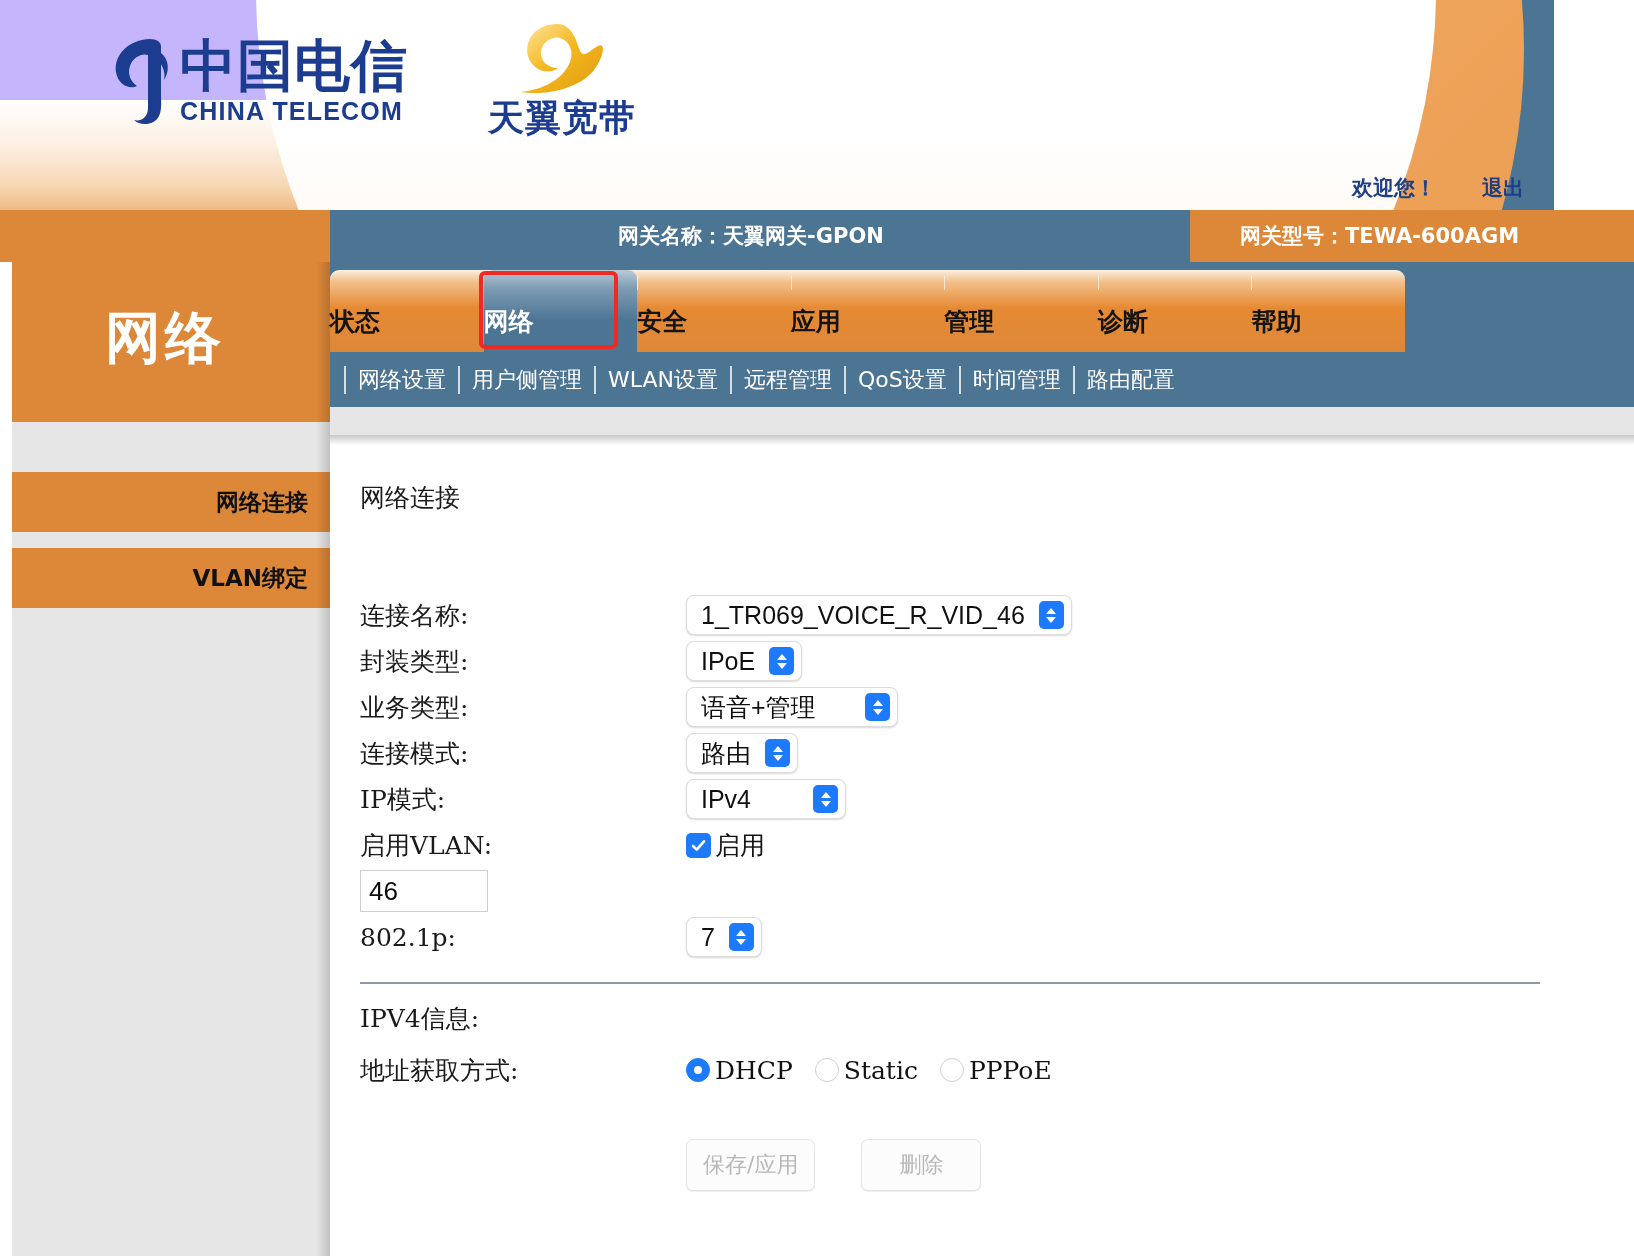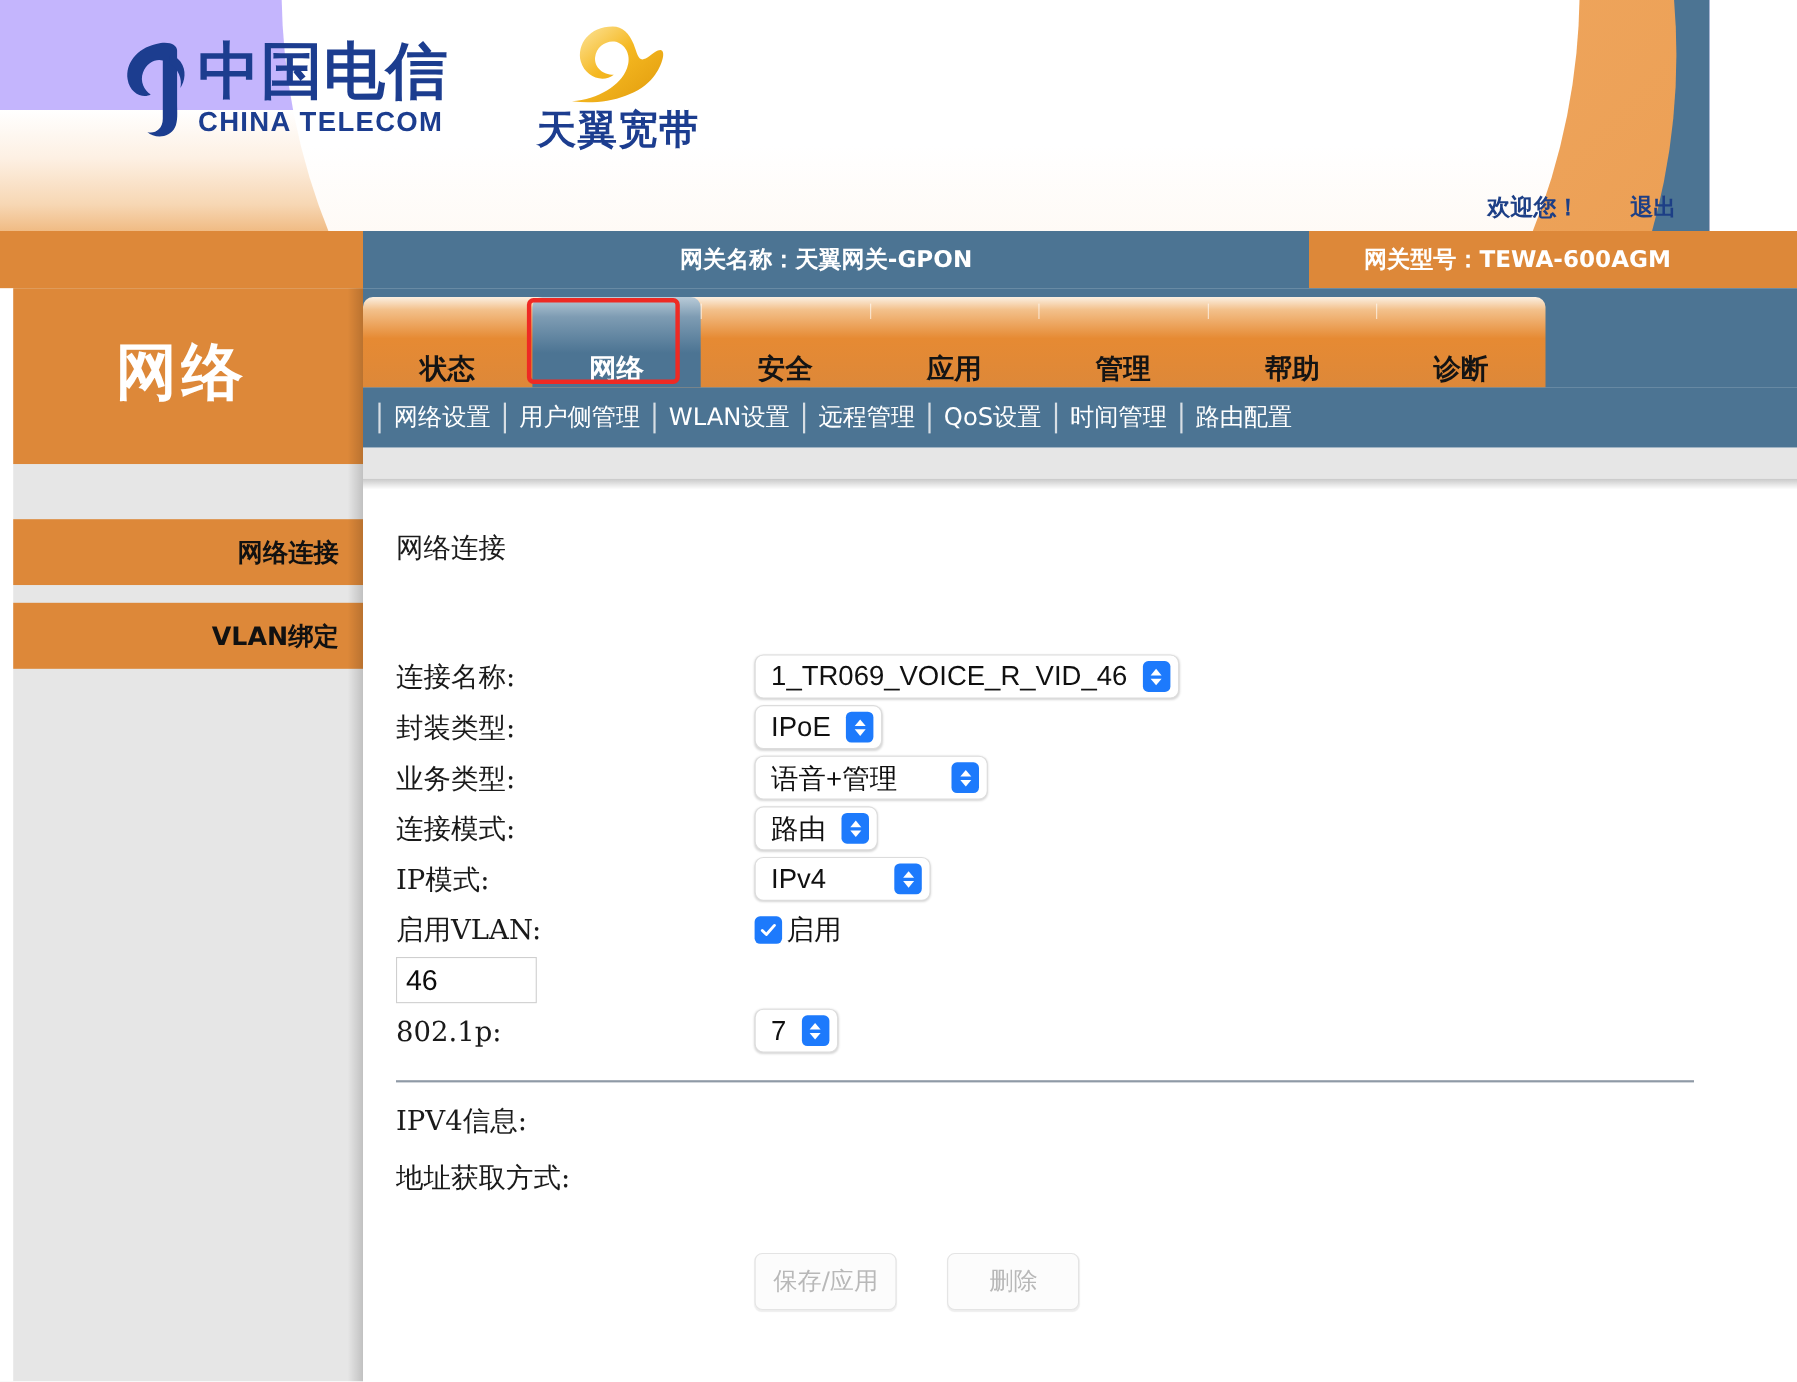--- a/index.html
+++ b/index.html
@@ -233,21 +233,22 @@
     height: 82px;
     width: 1075px;
     display: flex;
     background: linear-gradient(to bottom, #fbf0e2 0%, #f3c18c 14%, #e68a33 46%, #dd8839 100%);
     border-radius: 9px 9px 0 0;
   }
   .tab {
     flex: 1;
     display: flex;
     align-items: flex-end;
-    justify-content: center;
+    justify-content: flex-start;
+    padding-bottom: 14px;
     box-sizing: border-box;
     font-family: "DejaVu Sans", sans-serif;
     font-size: 25px;
     font-weight: bold;
     color: #141414;
     cursor: pointer;
     position: relative;
   }
   .tab + .tab::before {
     content: "";
@@ -563,24 +564,24 @@
         <div class="tab">
           <span>安全</span>
         </div>
         <div class="tab">
           <span>应用</span>
         </div>
         <div class="tab">
           <span>管理</span>
         </div>
         <div class="tab">
+          <span>诊断</span>
+        </div>
+        <div class="tab">
           <span>帮助</span>
-        </div>
-        <div class="tab">
-          <span>诊断</span>
         </div>
       </div>
       <div class="tab-highlight"></div>
     </div>
 
     <div class="subnav">
       <div class="subnav-item"><span>网络设置</span></div>
       <div class="subnav-item"><span>用户侧管理</span></div>
       <div class="subnav-item"><span>WLAN设置</span></div>
       <div class="subnav-item"><span>远程管理</span></div>
@@ -693,20 +694,36 @@
           </div>
         </div>
       </div>
 
       <div class="divider"></div>
 
       <div class="section-label">IPV4信息:</div>
 
       <div class="form-row">
         <div class="form-label">地址获取方式:</div>
+        <div class="form-value">
+          <div class="radio-group">
+            <div class="radio-item">
+              <span class="radio on"></span>
+              <span class="radio-label">DHCP</span>
+            </div>
+            <div class="radio-item">
+              <span class="radio"></span>
+              <span class="radio-label">Static</span>
+            </div>
+            <div class="radio-item">
+              <span class="radio"></span>
+              <span class="radio-label">PPPoE</span>
+            </div>
+          </div>
+        </div>
       </div>
 
       <div class="btn-row">
         <div class="btn">
           <span>保存/应用</span>
         </div>
         <div class="btn">
           <span>删除</span>
         </div>
       </div>

